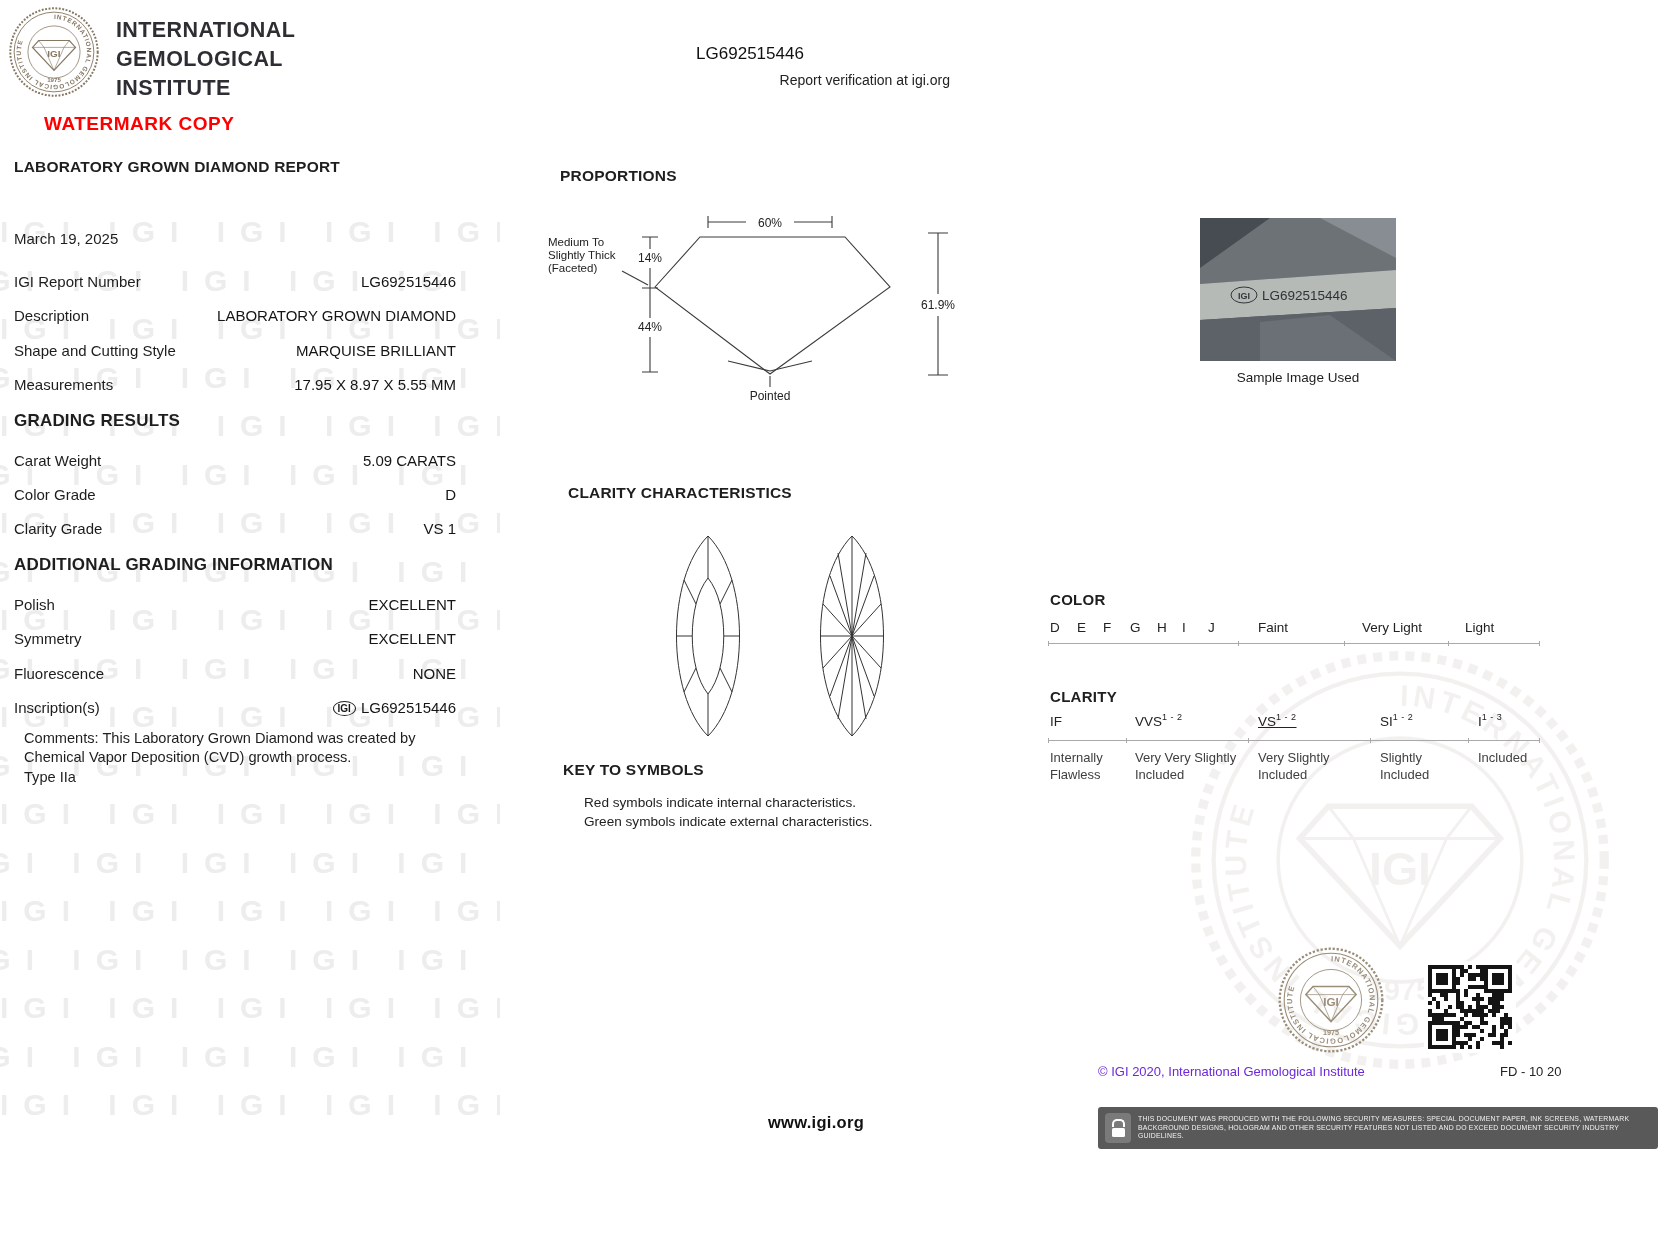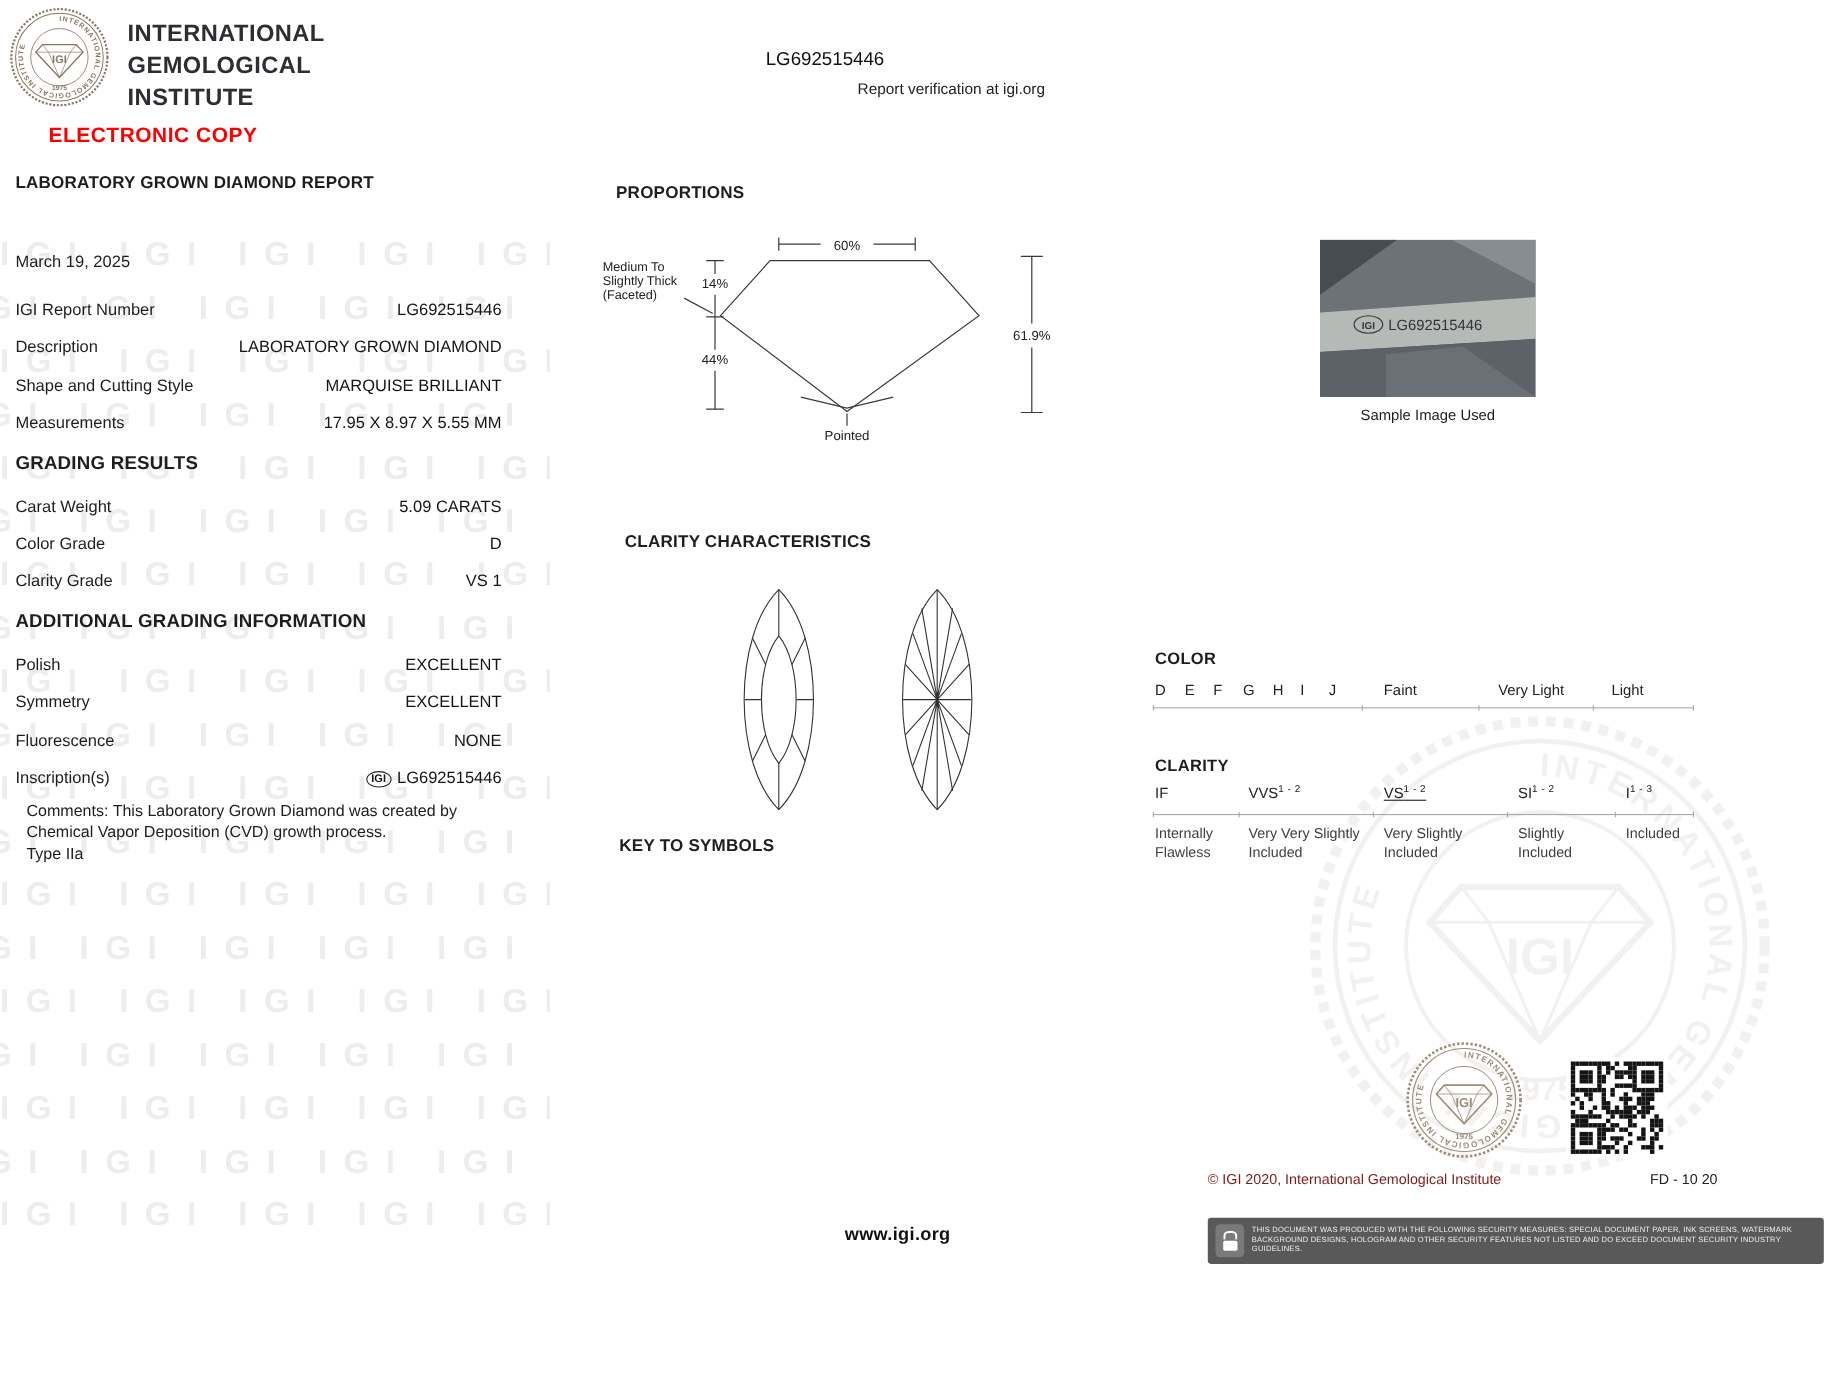--- a/index.html
+++ b/index.html
@@ -48,21 +48,21 @@
   .scale-line .tick{position:absolute;top:-2px;width:1px;height:5px;background:#a9a9a9;}
   .cl-grade{position:absolute;font-size:13.5px;color:#222;z-index:1;text-align:right;}
   .cl-grade sup{font-size:9px;letter-spacing:.5px;}
   .cl-desc{position:absolute;font-size:13px;line-height:17px;color:#404040;z-index:1;}
 
   #bottom-seal{position:absolute;left:1277px;top:946px;width:108px;height:108px;z-index:1;}
   #qr{position:absolute;left:1424px;top:961px;z-index:1;background:#fff;padding:4px;}
   #qr-grid{display:grid;grid-template-columns:repeat(21,4px);grid-auto-rows:4px;}
   .qd{background:#141414;}
 
-  #copyright{position:absolute;left:1098px;top:1064px;font-size:13px;color:#7f1d1d;z-index:1;}
+  #copyright{position:absolute;left:1098px;top:1064px;font-size:13px;color:#6d28d9;z-index:1;}
   #form-code{position:absolute;left:1500px;top:1064px;font-size:13px;color:#222;z-index:1;}
   #website{position:absolute;left:616px;top:1113px;width:400px;text-align:center;
            font-size:16.5px;font-weight:bold;letter-spacing:.3px;color:#111;}
 
   #security-bar{position:absolute;left:1098px;top:1107px;width:560px;height:42px;background:#595959;
                 border-radius:3px;display:flex;align-items:center;z-index:2;}
   .lock-box{width:26px;height:30px;background:#7a7a7a;border-radius:4px;display:flex;flex-direction:column;
             align-items:center;justify-content:center;flex:0 0 auto;margin:0 7px 0 7px;}
   .lock-shackle{width:9px;height:6px;border:2px solid #fff;border-bottom:none;border-radius:5px 5px 0 0;}
   .lock-body{width:13px;height:9px;background:#fff;border-radius:1.5px;margin-top:1px;}
@@ -121,21 +121,21 @@
         <path d="M40,45 L80,45 L88,54 L60,84 L32,54 Z" fill="none" stroke="#857863" stroke-width="1.6"></path>
         <path d="M32,54 L88,54 M40,45 L47,54 M80,45 L73,54 M47,54 L60,84 M73,54 L60,84" stroke="#857863" stroke-width="0.8" fill="none"></path>
         <text x="60" y="67" text-anchor="middle" font-size="13" font-weight="bold" fill="#857863">IGI</text>
         <text x="60" y="99" text-anchor="middle" font-size="8" font-weight="bold" fill="#857863">1975</text>
       </svg></div>
   <div id="org-name">
     <div>INTERNATIONAL</div>
     <div>GEMOLOGICAL</div>
     <div>INSTITUTE</div>
   </div>
-  <div id="electronic-copy">ELECTRONIC COPY</div>
+  <div id="electronic-copy">WATERMARK COPY</div>
   <div id="top-center">
     <div class="rn">LG692515446</div>
     <div class="vf">Report verification at igi.org</div>
   </div>
 
   <div id="report-title">LABORATORY GROWN DIAMOND REPORT</div>
 
   <div id="left-col">
     <div class="lrow date-row">March 19, 2025</div>
 
@@ -238,20 +238,24 @@
     <g stroke="#333" stroke-width="1" fill="none">
       <path d="M222,8 C180,50 180,166 222,208 C264,166 264,50 222,8 Z"></path>
       <path d="M222,108 L222,8 M222,108 L222,208 M222,108 L191,108 M222,108 L253,108
                M222,108 L200,48 M222,108 L244,48 M222,108 L200,168 M222,108 L244,168
                M222,108 L208,25 M222,108 L236,25 M222,108 L208,191 M222,108 L236,191
                M222,108 L193,76 M222,108 L251,76 M222,108 L193,140 M222,108 L251,140"></path>
     </g>
   </svg>
 
   <div id="key-title">KEY TO SYMBOLS</div>
+  <div id="key-lines">
+    <div>Red symbols indicate internal characteristics.</div>
+    <div>Green symbols indicate external characteristics.</div>
+  </div>
 
   <svg id="sample-img" viewBox="0 0 196 143">
     <rect width="196" height="143" fill="#565b60"></rect>
     <polygon points="0,0 196,0 196,52 0,66" fill="#6d7277"></polygon>
     <polygon points="120,0 196,0 196,40" fill="#878d92"></polygon>
     <polygon points="0,0 70,0 0,50" fill="#474c52"></polygon>
     <polygon points="0,66 196,52 196,90 0,102" fill="#b6bab6"></polygon>
     <polygon points="0,102 196,90 196,143 0,143" fill="#5d6268"></polygon>
     <polygon points="60,104 130,97 196,143 60,143" fill="#6b7076"></polygon>
     <ellipse cx="44" cy="77" rx="13" ry="8" fill="none" stroke="#33373b" stroke-width="1"></ellipse>

